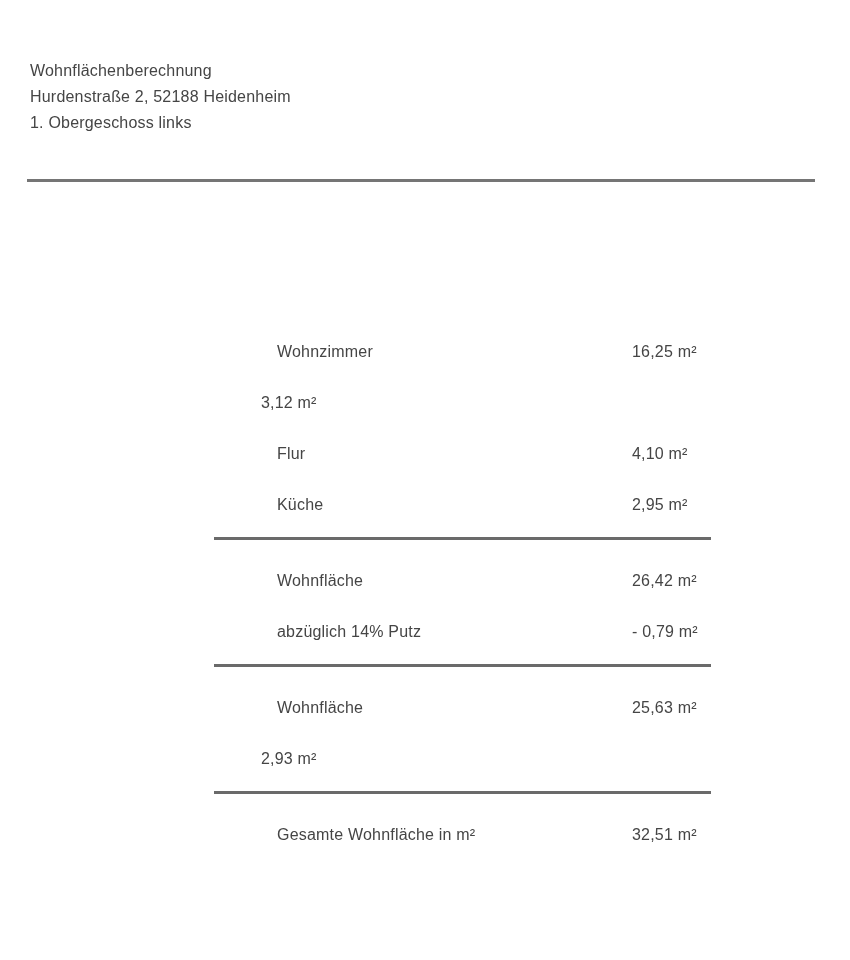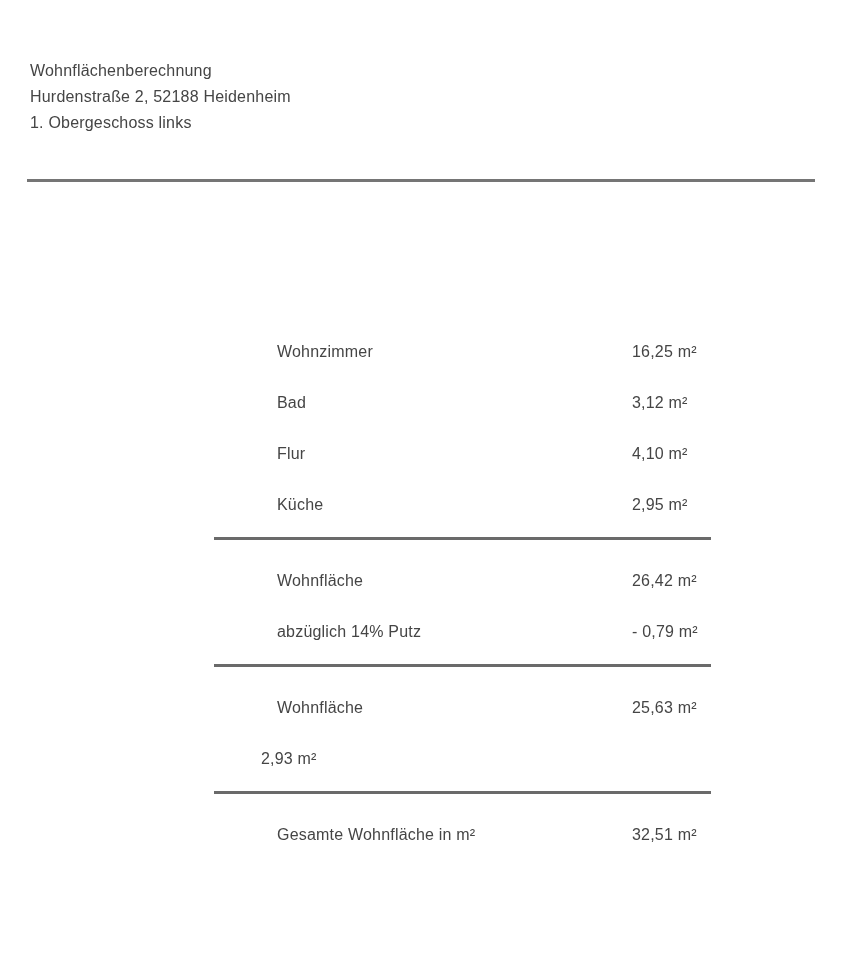--- a/index.html
+++ b/index.html
@@ -70,21 +70,20 @@
 
 <div class="top-rule"></div>
 
 <div class="calc-table">
 
   <div class="calc-row">
     <span class="label">Wohnzimmer</span>
     <span class="value">16,25 m²</span>
   </div>
   <div class="calc-row">
-    <span class="label">Bad</span>
     <span class="value">3,12 m²</span>
   </div>
   <div class="calc-row">
     <span class="label">Flur</span>
     <span class="value">4,10 m²</span>
   </div>
   <div class="calc-row">
     <span class="label">Küche</span>
     <span class="value">2,95 m²</span>
   </div>

